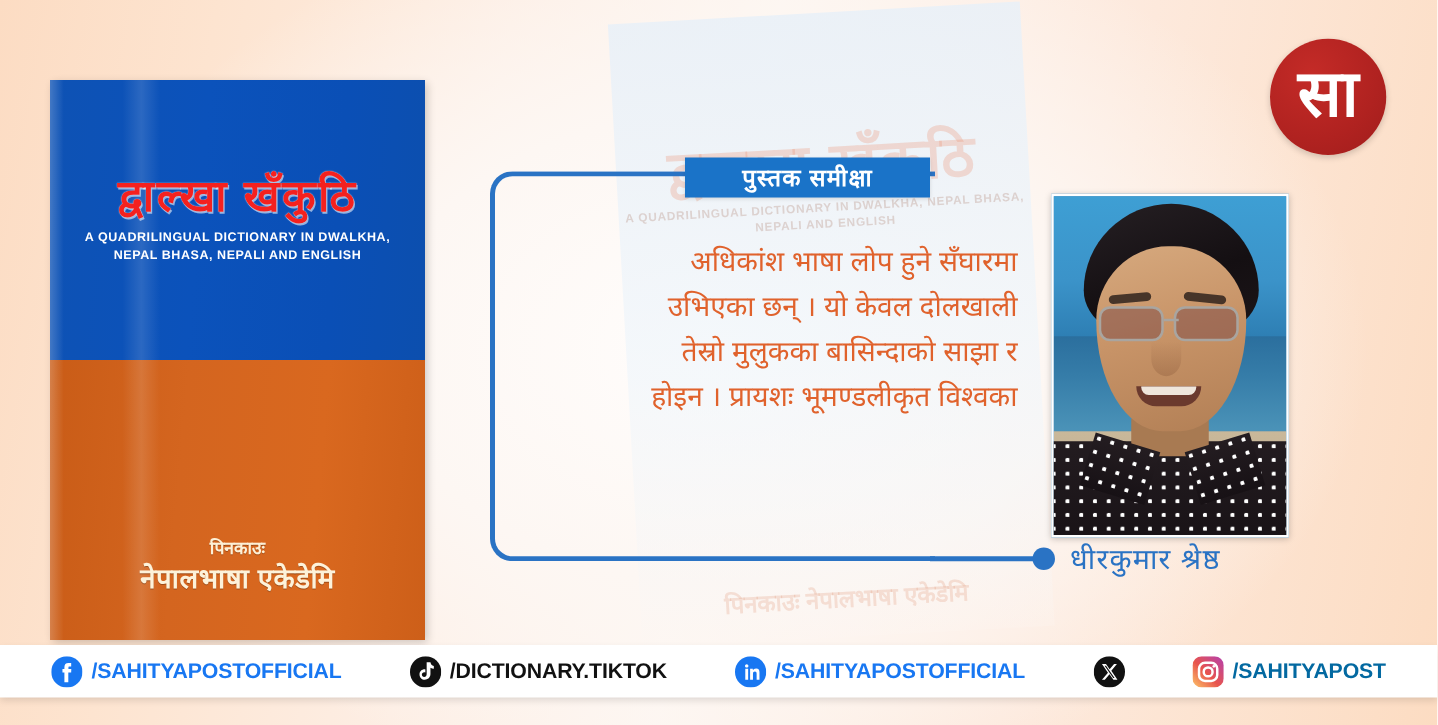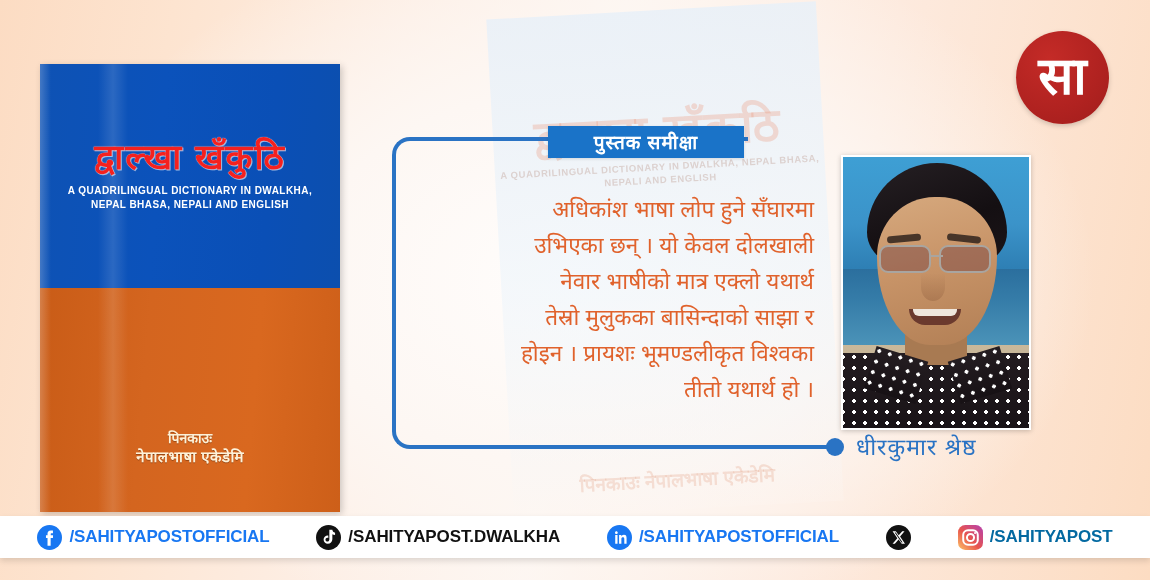--- a/index.html
+++ b/index.html
@@ -91,21 +91,21 @@
   }
   .bk-pub-label {
     position: absolute; left: 0; right: 0; top: 364px;
     text-align: center;
     font-size: 14px; font-weight: bold; color: #fdf0d6;
     text-shadow: 0 1px 0 rgba(0,0,0,.25);
   }
   .bk-pub-name {
     position: absolute; left: 0; right: 0; top: 382px;
     text-align: center;
-    font-size: 15px; font-weight: bold; color: #fdf2da;
+    font-size: 22px; font-weight: bold; color: #fdf2da;
     text-shadow: 0 1px 0 rgba(0,0,0,.28);
     letter-spacing: .5px;
   }
 
   
   .bracket {
     position: absolute;
     left: 392px; top: 137px;
     width: 356px; height: 312px;
     border: 4px solid #2a73c4;
@@ -314,24 +314,22 @@
 
   <div class="bracket"></div>
   <div class="bracket-tail"></div>
   <div class="bracket-dot"></div>
 
   <div class="badge">पुस्तक समीक्षा</div>
 
   <div class="quote">
     <div>अधिकांश भाषा लोप हुने सँघारमा</div>
     <div>उभिएका छन् । यो केवल दोलखाली</div>
-    <div>नेवार भाषीको मात्र एक्लो यथार्थ</div>
     <div>तेस्रो मुलुकका बासिन्दाको साझा र</div>
     <div>होइन । प्रायशः भूमण्डलीकृत विश्वका</div>
-    <div>तीतो यथार्थ हो ।</div>
   </div>
 
   <div class="portrait">
     <div class="p-sky"></div>
     <div class="p-sea"></div>
     <div class="p-sand"></div>
     <div class="p-shirt"></div>
     <div class="p-neck"></div>
     <div class="p-collar-l"></div>
     <div class="p-collar-r"></div>
@@ -364,21 +362,21 @@
         <path fill="#fff" d="M15.3 12.4h-2.2V20h-3v-7.6H8.6V9.8h1.5V8.4c0-2 .9-3.2 3.2-3.2h2v2.6h-1.2c-.8 0-.9.3-.9 1v1h2.2l-.1 2.6z"></path>
       </svg>
       <span class="slabel c-fb">/SAHITYAPOSTOFFICIAL</span>
     </div>
 
     <div class="sitem">
       <svg class="sicon" viewBox="0 0 24 24">
         <circle cx="12" cy="12" r="12" fill="#111"></circle>
         <path fill="#fff" d="M13.6 4.6h2.1c.2 1.5 1 2.6 2.6 2.8v2.2c-.9 0-1.8-.3-2.6-.8v4.9c0 2.6-2 4.4-4.4 4.4-2.2 0-4-1.8-4-4.1 0-2.4 2-4.2 4.5-3.9v2.3c-.3-.1-.6-.1-.9-.1-1 0-1.8.8-1.8 1.8s.8 1.8 1.8 1.8c1.1 0 1.9-.8 1.9-2V4.6z"></path>
       </svg>
-      <span class="slabel c-tt">/SAHITYAPOST.DWALKHA</span>
+      <span class="slabel c-tt">/DICTIONARY.TIKTOK</span>
     </div>
 
     <div class="sitem">
       <svg class="sicon" viewBox="0 0 24 24">
         <circle cx="12" cy="12" r="12" fill="#1877f2"></circle>
         <path fill="#fff" d="M7.9 9.6h2.2V18H7.9V9.6zm1.1-3.5c.7 0 1.3.6 1.3 1.3S9.7 8.7 9 8.7s-1.3-.6-1.3-1.3.6-1.3 1.3-1.3zM11.6 9.6h2.1v1.2c.4-.7 1.3-1.4 2.5-1.4 2 0 2.6 1.2 2.6 3.1V18h-2.2v-4.6c0-1.1-.4-1.7-1.3-1.7-1 0-1.5.6-1.5 1.8V18h-2.2V9.6z"></path>
       </svg>
       <span class="slabel c-li">/SAHITYAPOSTOFFICIAL</span>
     </div>
 

